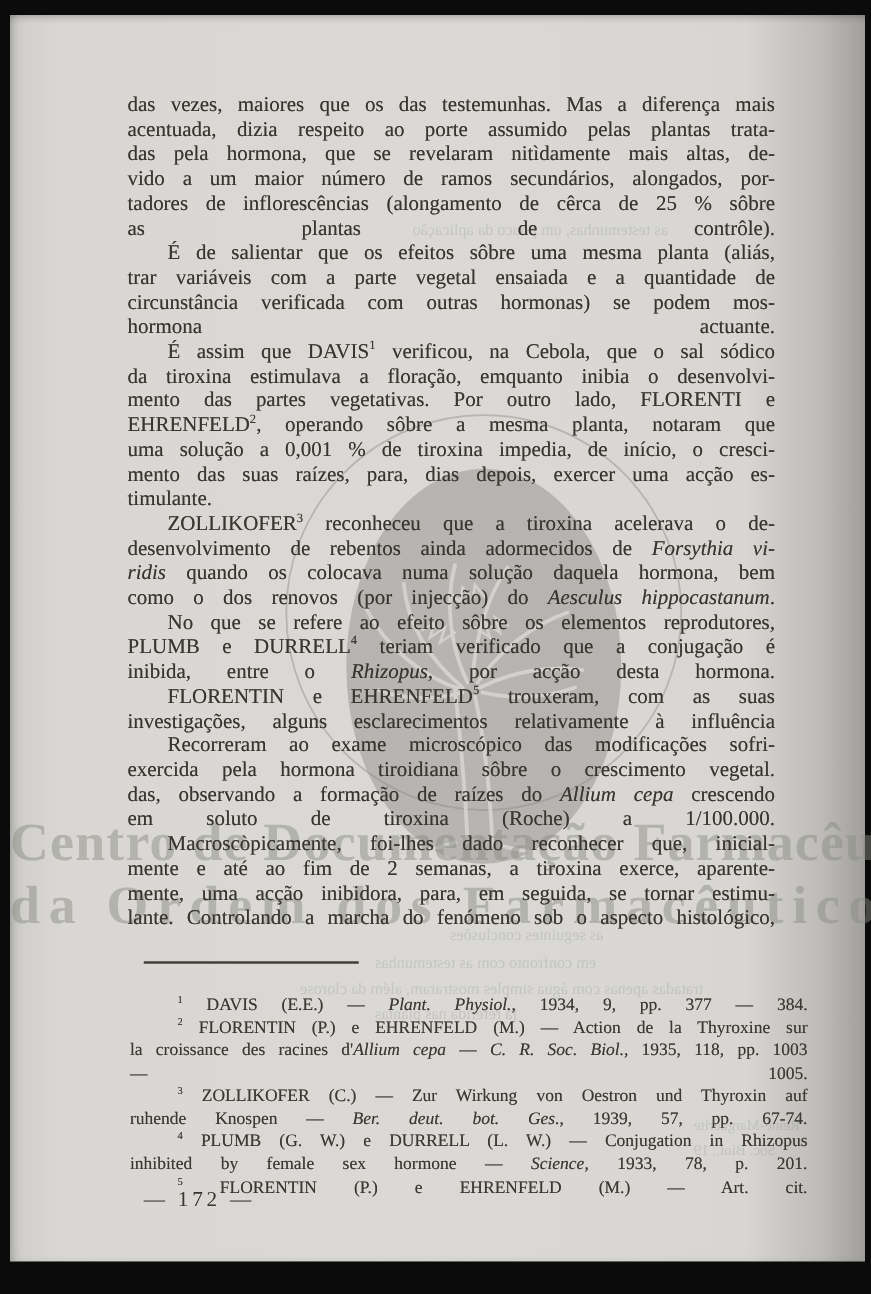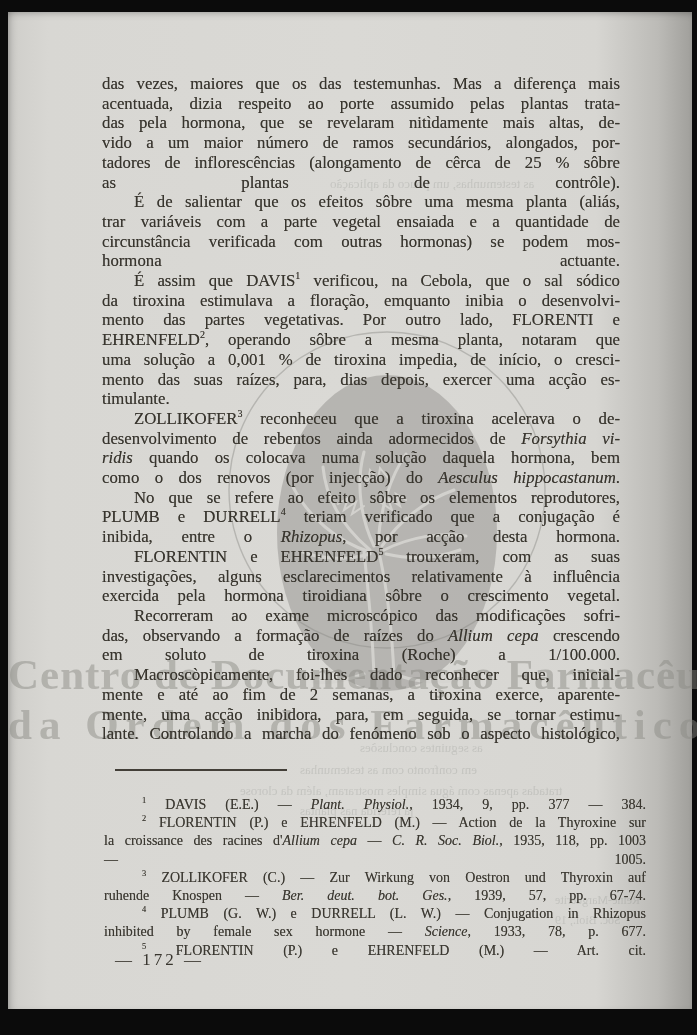--- a/index.html
+++ b/index.html
@@ -122,39 +122,39 @@
         <div class="tl end"><span>timulante.</span></div>
         <div class="tl ind"><span>ZOLLIKOFER</span><sup>3</sup><span> reconheceu que a tiroxina acelerava o de-</span></div>
         <div class="tl"><span>desenvolvimento de rebentos ainda adormecidos de </span><span class="it">Forsythia vi-</span></div>
         <div class="tl"><span class="it">ridis</span><span> quando os colocava numa solução daquela hormona, bem</span></div>
         <div class="tl end"><span>como o dos renovos (por injecção) do </span><span class="it">Aesculus hippocastanum</span><span>.</span></div>
         <div class="tl ind"><span>No que se refere ao efeito sôbre os elementos reprodutores,</span></div>
         <div class="tl"><span>PLUMB e DURRELL</span><sup>4</sup><span> teriam verificado que a conjugação é</span></div>
         <div class="tl end"><span>inibida, entre o </span><span class="it">Rhizopus</span><span>, por acção desta hormona.</span></div>
         <div class="tl ind"><span>FLORENTIN e EHRENFELD</span><sup>5</sup><span> trouxeram, com as suas</span></div>
         <div class="tl"><span>investigações, alguns esclarecimentos relativamente à influência</span></div>
+        <div class="tl ind"><span>Recorreram ao exame microscópico das modificações sofri-</span></div>
         <div class="tl end"><span>exercida pela hormona tiroidiana sôbre o crescimento vegetal.</span></div>
-        <div class="tl ind"><span>Recorreram ao exame microscópico das modificações sofri-</span></div>
         <div class="tl"><span>das, observando a formação de raízes do </span><span class="it">Allium cepa</span><span> crescendo</span></div>
         <div class="tl end"><span>em soluto de tiroxina (Roche) a 1/100.000.</span></div>
         <div class="tl ind"><span>Macroscòpicamente, foi-lhes dado reconhecer que, inicial-</span></div>
         <div class="tl"><span>mente e até ao fim de 2 semanas, a tiroxina exerce, aparente-</span></div>
         <div class="tl"><span>mente, uma acção inibidora, para, em seguida, se tornar estimu-</span></div>
         <div class="tl end"><span>lante. Controlando a marcha do fenómeno sob o aspecto histológico,</span></div>
       </div>
 
     <div id="fn-sep"></div>
 
     <div id="footnotes">
         <div class="tl ind end"><sup>1</sup><span> DAVIS (E.E.) — </span><span class="it">Plant. Physiol.</span><span>, 1934, 9, pp. 377 — 384.</span></div>
         <div class="tl ind"><sup>2</sup><span> FLORENTIN (P.) e EHRENFELD (M.) — Action de la Thyroxine sur</span></div>
         <div class="tl"><span>la croissance des racines d'</span><span class="it">Allium cepa</span><span> — </span><span class="it">C. R. Soc. Biol.</span><span>, 1935, 118, pp. 1003</span></div>
         <div class="tl end"><span>— 1005.</span></div>
         <div class="tl ind"><sup>3</sup><span> ZOLLIKOFER (C.) — Zur Wirkung von Oestron und Thyroxin auf</span></div>
         <div class="tl end"><span>ruhende Knospen — </span><span class="it">Ber. deut. bot. Ges.</span><span>, 1939, 57, pp. 67-74.</span></div>
         <div class="tl ind"><sup>4</sup><span> PLUMB (G. W.) e DURRELL (L. W.) — Conjugation in Rhizopus</span></div>
-        <div class="tl end"><span>inhibited by female sex hormone — </span><span class="it">Science</span><span>, 1933, 78, p. 677.</span></div>
+        <div class="tl end"><span>inhibited by female sex hormone — </span><span class="it">Science</span><span>, 1933, 78, p. 201.</span></div>
         <div class="tl ind end"><sup>5</sup><span> FLORENTIN (P.) e EHRENFELD (M.) — Art. cit.</span></div>
       </div>
 
     <div id="page-number">— 172 —</div>
   </div>
 </div>
 
 </body></html>

